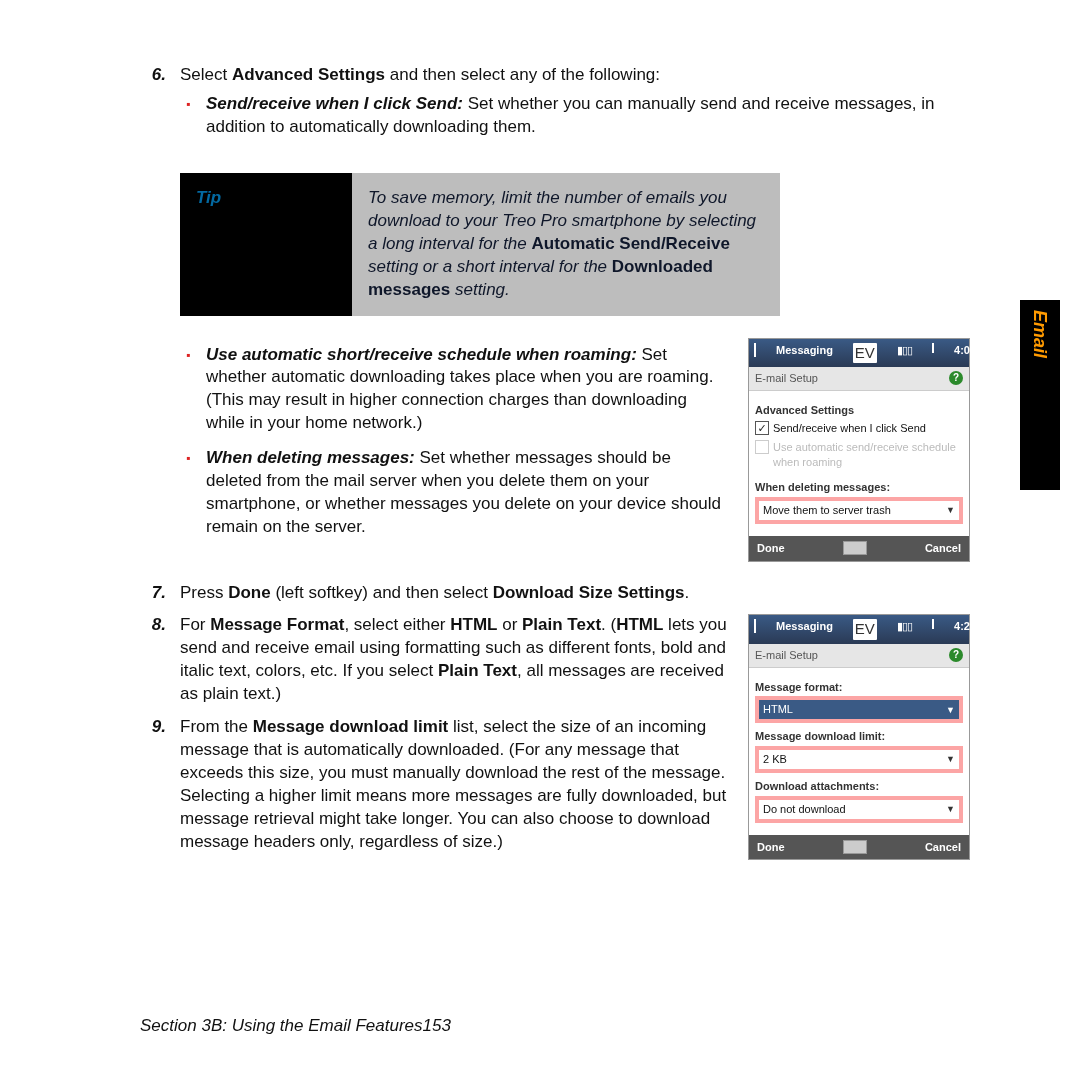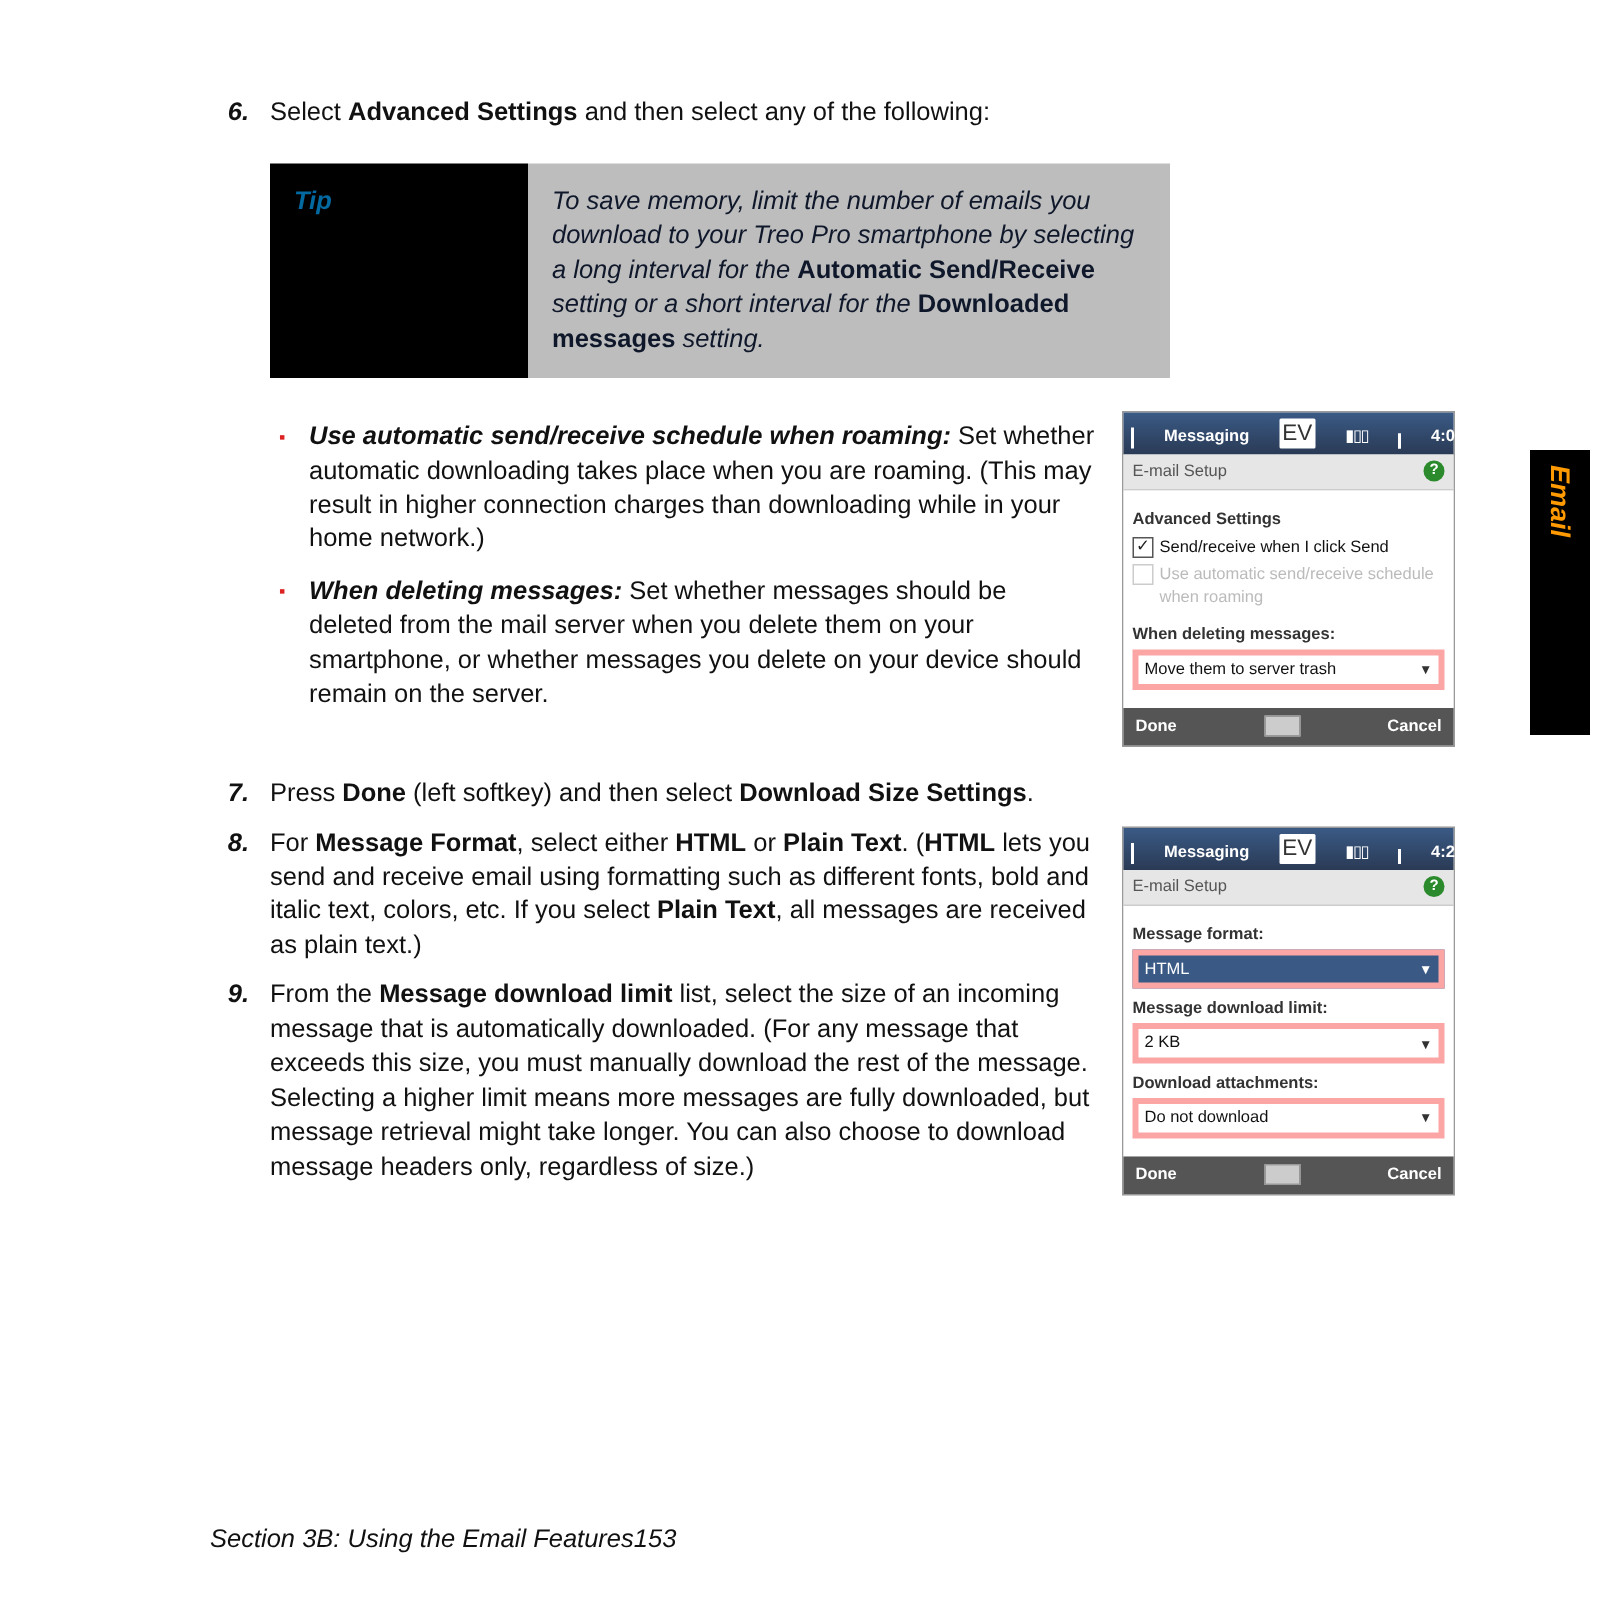--- a/index.html
+++ b/index.html
@@ -14,21 +14,21 @@
 ul.sub>li:before{content:"▪";position:absolute;left:6px;top:3px;color:#d22;font-size:12px}
 .b{font-weight:bold}
 .bi{font-weight:bold;font-style:italic}
 .tip-box{margin:22px 0 22px 40px;width:600px;border-collapse:collapse}
 .tip-label{background:#000;color:#0369a1;font-style:italic;font-weight:bold;padding:14px 16px;vertical-align:top;width:140px}
 .tip-body{background:#bdbdbd;color:#0f172a;font-style:italic;padding:14px 16px;vertical-align:top}
 .tip-body .b{font-style:normal}
 .row{display:flex;align-items:flex-start;gap:18px}
 .textcol{flex:1}
 .screenshot{width:220px;font-family:Tahoma,Arial,sans-serif;font-size:11px;border:1px solid #999;background:#efefef;margin-bottom:20px}
-.ss-titlebar{background:linear-gradient(#3a5a85,#2a3a55);color:#fff;display:flex;align-items:flex-end;padding:4px 5px;gap:20px}
+.ss-titlebar{background:linear-gradient(#3a5a85,#2a3a55);color:#fff;display:flex;align-items:flex-start;padding:4px 5px;gap:20px}
 .ss-flag{width:14px;height:12px;background:linear-gradient(#c33,#258 50%,#2a5 50%,#cc3);border:1px solid #fff}
 .ss-title{font-weight:bold;flex:1}
 .ss-ind{font-size:15px;background:#fff;color:#333;padding:0 2px;border-radius:1px}
 .ss-bars{letter-spacing:-1px}
 .ss-batt{width:14px;height:8px;background:#fff;border:1px solid #fff;position:relative}
 .ss-time{font-weight:bold}
 .ss-header{background:#e6e6e6;padding:4px 6px;display:flex;justify-content:space-between;align-items:flex-start;color:#555;border-bottom:1px solid #ccc}
 .ss-help{width:14px;height:14px;border-radius:50%;background:#2b8a2b;color:#fff;display:flex;align-items:center;justify-content:center;font-weight:bold;font-size:10px}
 .ss-body{background:#fff;padding:6px 6px 12px 6px}
 .ss-body .lab{font-weight:bold;color:#333;margin-top:6px}
@@ -53,40 +53,45 @@
   <div class="side-tab">
     <span>Email</span>
   </div>
 
   <ol class="steps">
 
     <li>
       <span class="num">6.</span>
       <div class="textcol">
         <span>Select </span><span class="b">Advanced Settings</span><span> and then select any of the following:</span>
+        <ul class="sub">
+          <li>
+            <span class="bi">Send/receive when I click Send:</span><span> Set whether you can manually send and receive messages, in addition to automatically downloading them.</span>
+          </li>
+        </ul>
       </div>
     </li>
   </ol>
 
   <table class="tip-box">
     <tbody>
         <tr>
       <td class="tip-label">Tip</td>
       <td class="tip-body">
         <span>To save memory, limit the number of emails you download to your Treo Pro smartphone by selecting a long interval for the </span><span class="b">Automatic Send/Receive</span><span> setting or a short interval for the </span><span class="b">Downloaded messages</span><span> setting.</span>
       </td>
     </tr>
   </tbody>
     </table>
 
   <div class="row">
     <div class="textcol" style="padding-left:40px">
       <ul class="sub">
         <li>
-          <span class="bi">Use automatic send/receive schedule when roaming:</span><span> Set whether automatic downloading takes place when you are roaming. (This may result in higher connection charges than downloading while in your home network.)</span>
+          <span class="bi">Use automatic short/receive schedule when roaming:</span><span> Set whether automatic downloading takes place when you are roaming. (This may result in higher connection charges than downloading while in your home network.)</span>
         </li>
         <li>
           <span class="bi">When deleting messages:</span><span> Set whether messages should be deleted from the mail server when you delete them on your smartphone, or whether messages you delete on your device should remain on the server.</span>
         </li>
       </ul>
     </div>
 
     <div class="screenshot">
       <div class="ss-titlebar">
         <span class="ss-flag"></span>

